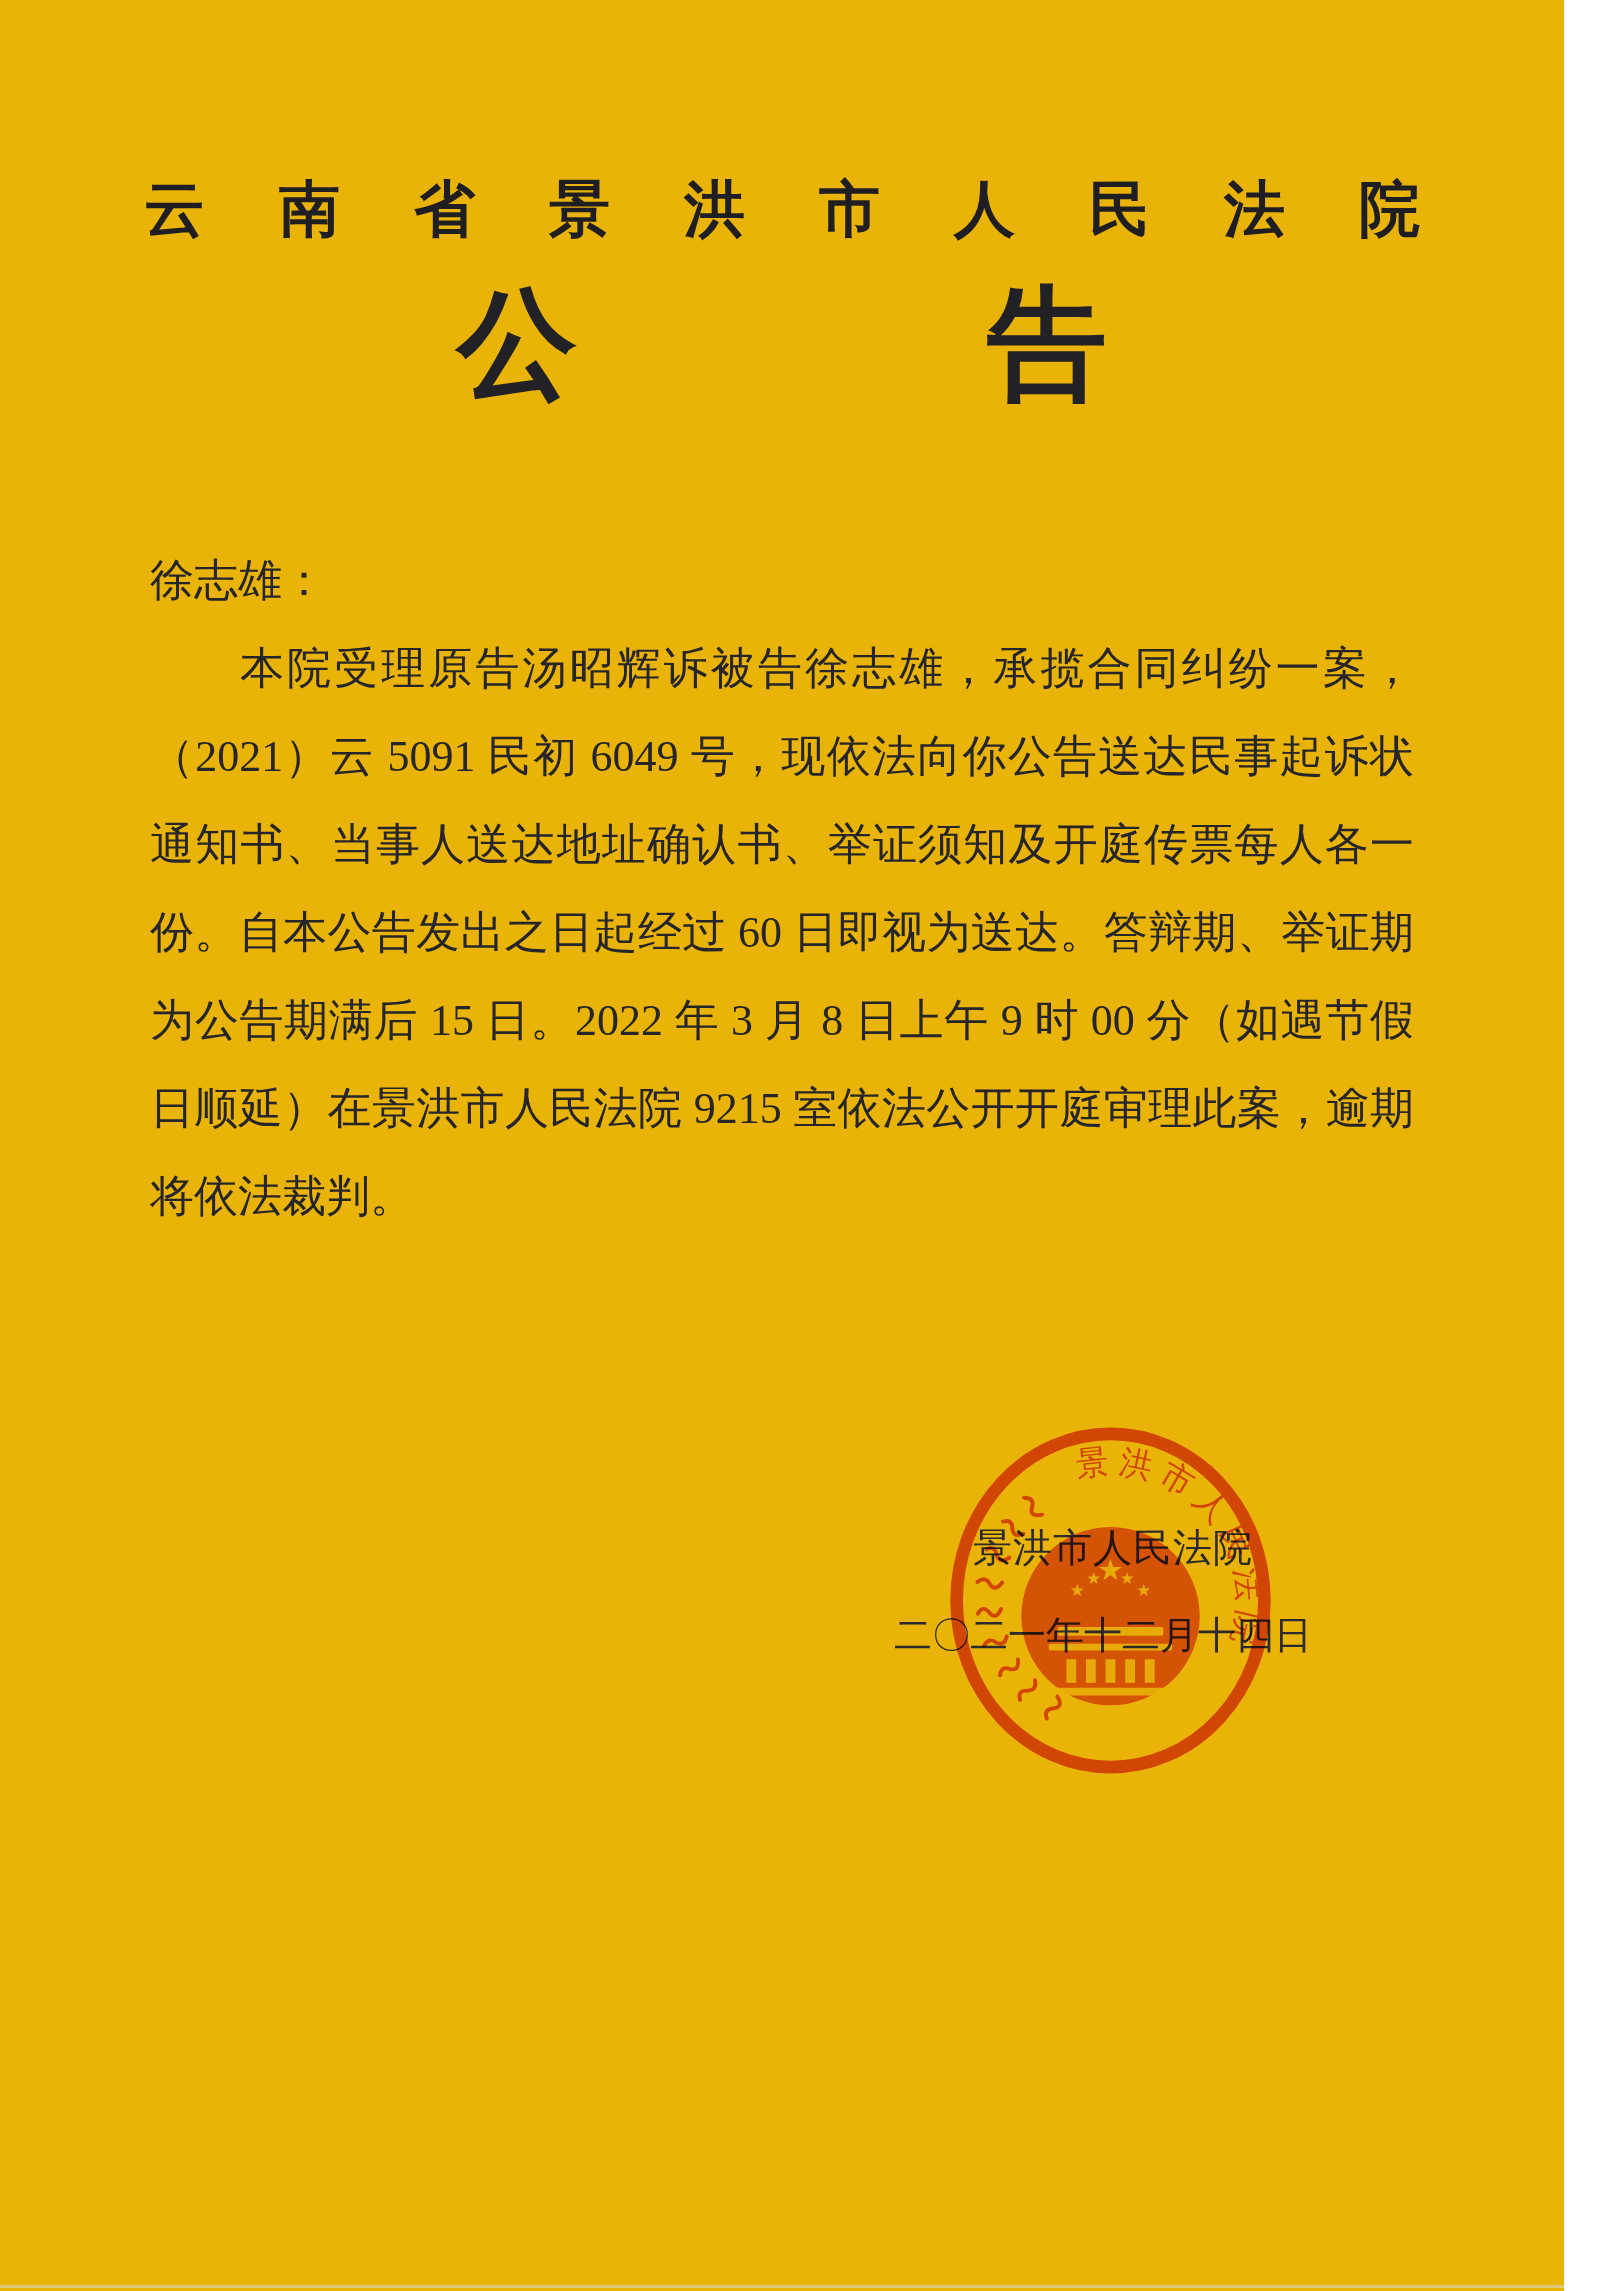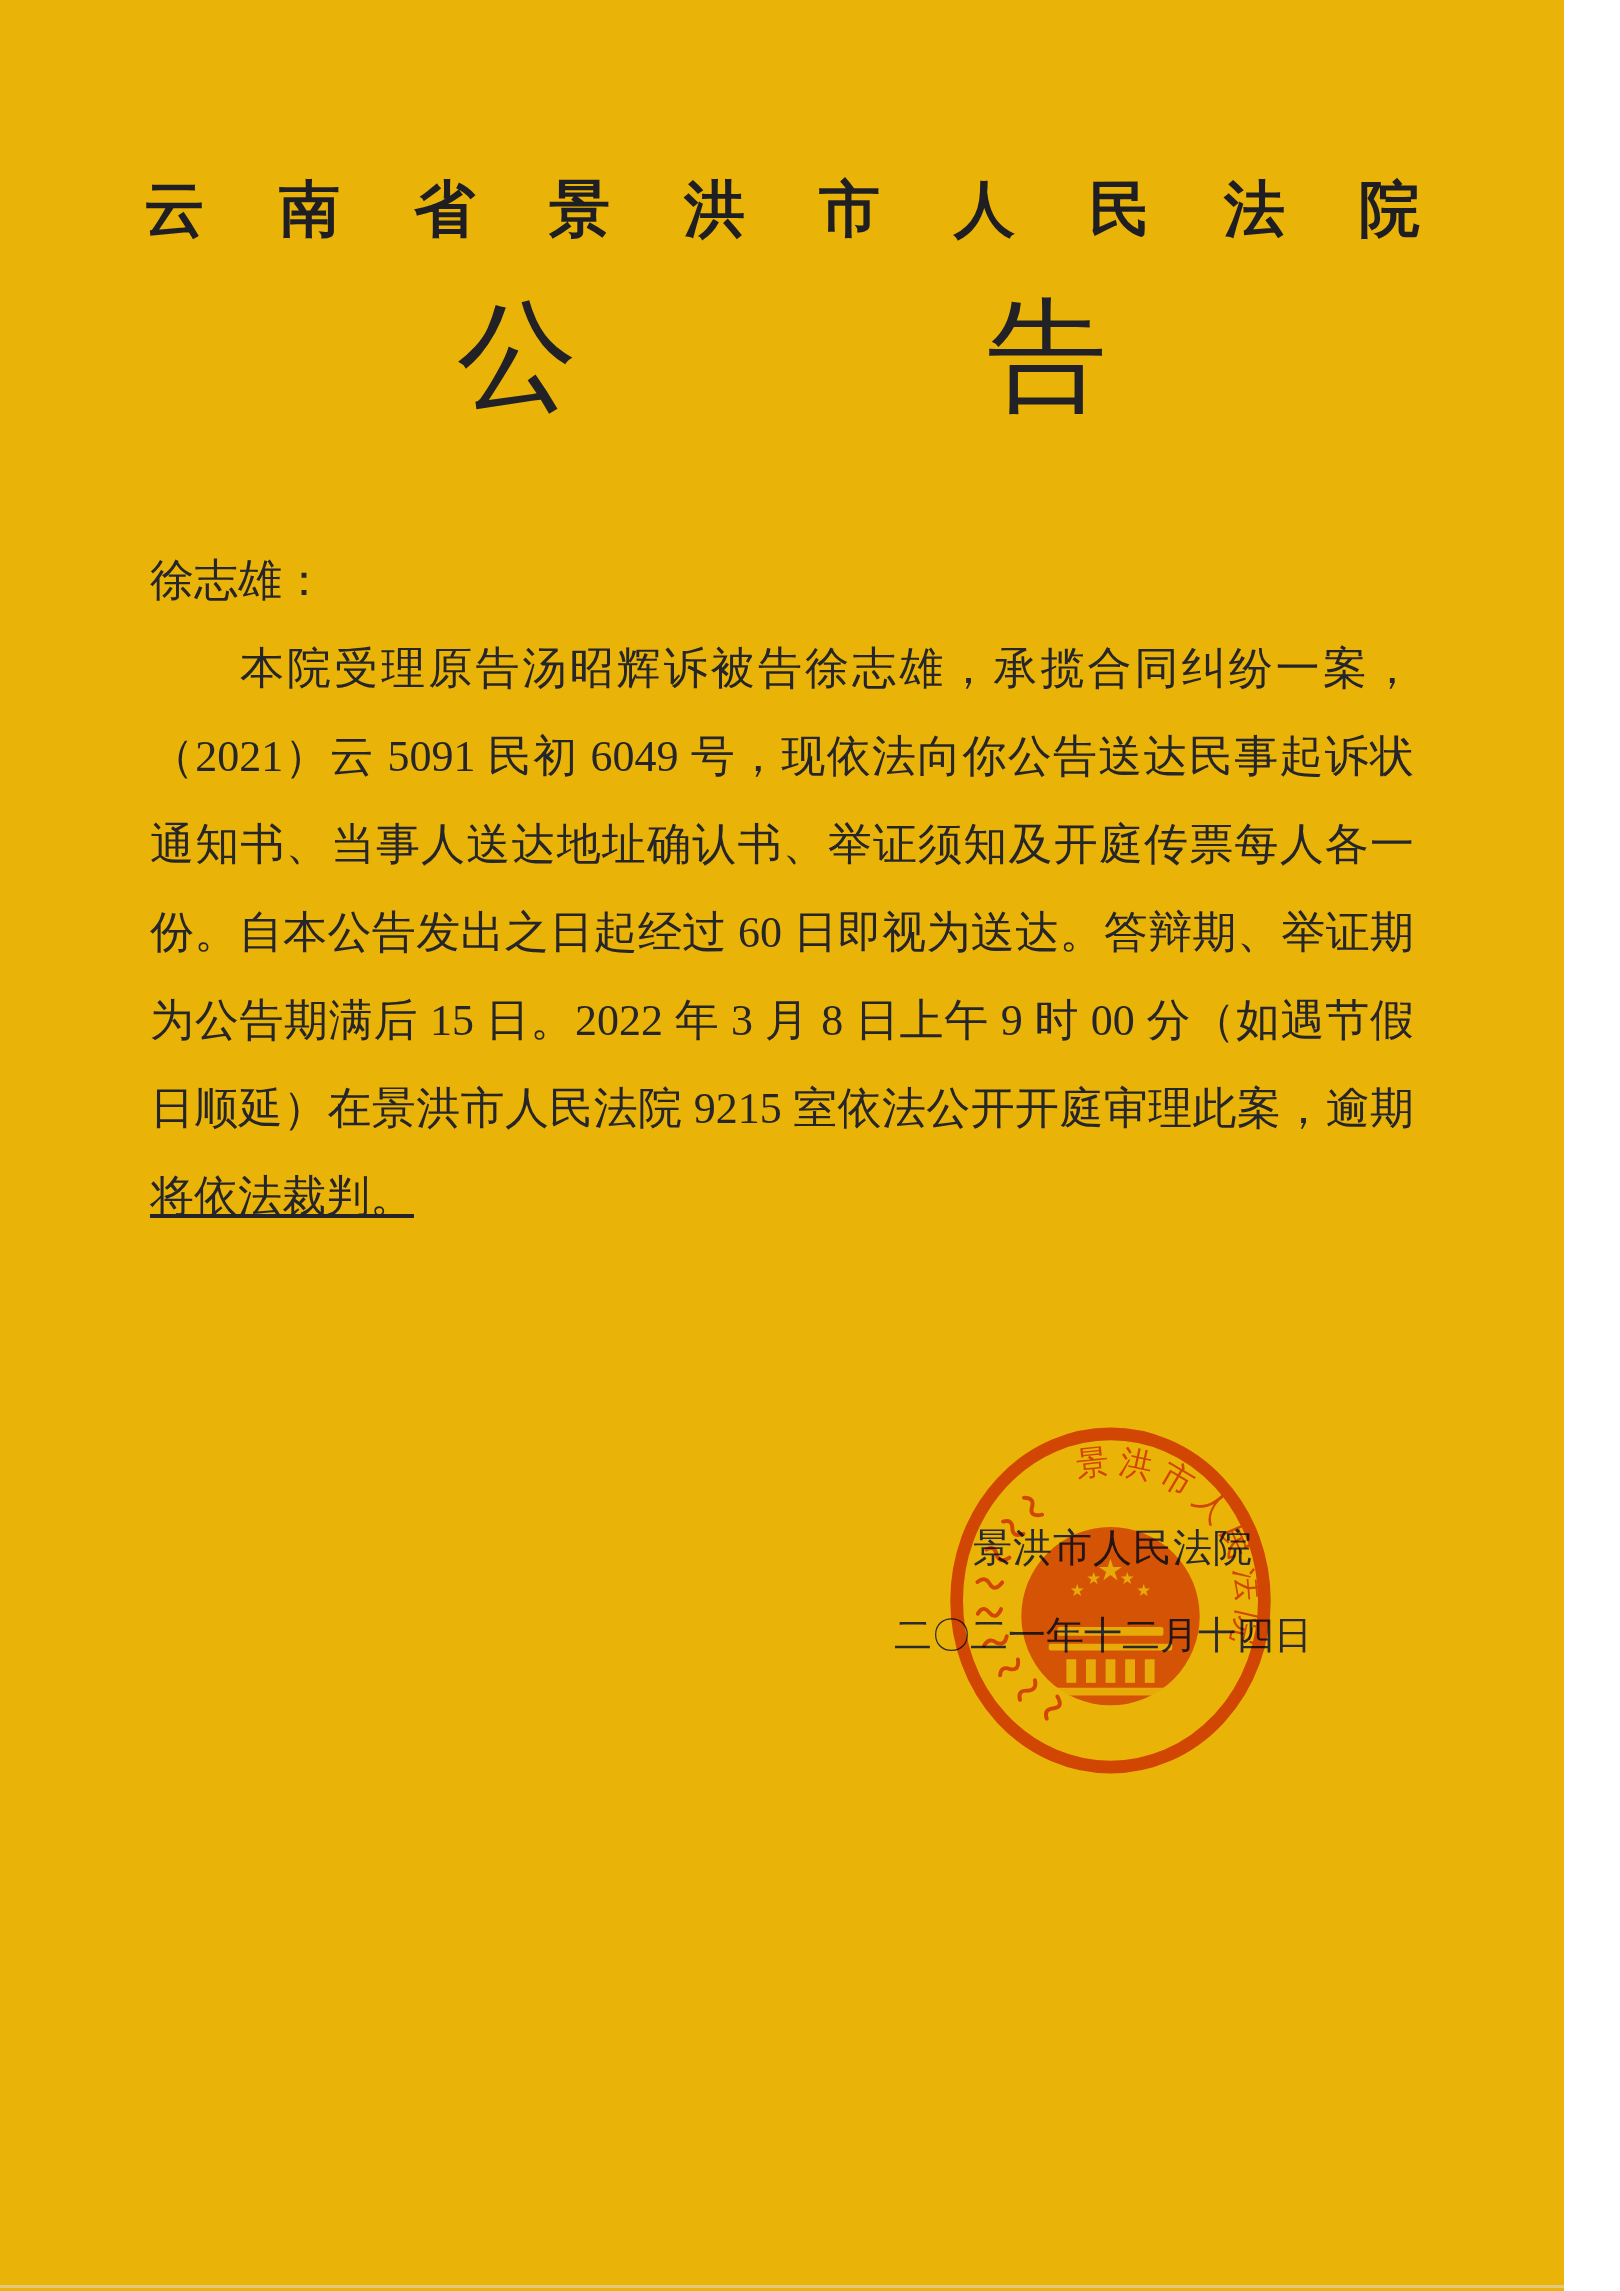--- a/index.html
+++ b/index.html
@@ -15,37 +15,37 @@
     overflow:hidden;
   }
   .court-title {
     position:absolute; top:176px; left:0; width:100%;
     text-align:center;
     font-size:61px; font-weight:600; line-height:1.1;
     letter-spacing:74px; text-indent:74px;
     color:#1f1f23; white-space:nowrap;
   }
   .notice-heading {
-    position:absolute; top:288px; left:0; width:100%;
+    position:absolute; top:276px; left:0; width:100%;
     text-align:center;
-    font-size:120px; font-weight:400; line-height:1.15;
+    font-size:120px; font-weight:700; line-height:1.15;
     letter-spacing:145px; text-indent:145px;
     color:#222226; white-space:nowrap;
   }
   .content {
     position:absolute; top:537px; left:150px; right:150px;
     font-size:44px; line-height:88px; color:#26262a;
   }
   .salutation { text-align:left; }
   .para-line {
     text-align:justify;
     text-align-last:justify;
   }
   .para-line.first { text-indent:90px; }
-  .para-line.last  { text-align-last:left;text-decoration:underline; }
+  .para-line.last  { text-align-last:left; }
   .signature {
     position:absolute; top:1525px; left:973px;
     font-size:39px; line-height:1.2; color:#2b2b2f;
     letter-spacing:1px; white-space:nowrap;
   }
   .sign-date {
     position:absolute; top:1613px; left:894px;
     font-size:38px; line-height:1.2; color:#2b2b2f;
     letter-spacing:0px; white-space:nowrap;
   }

